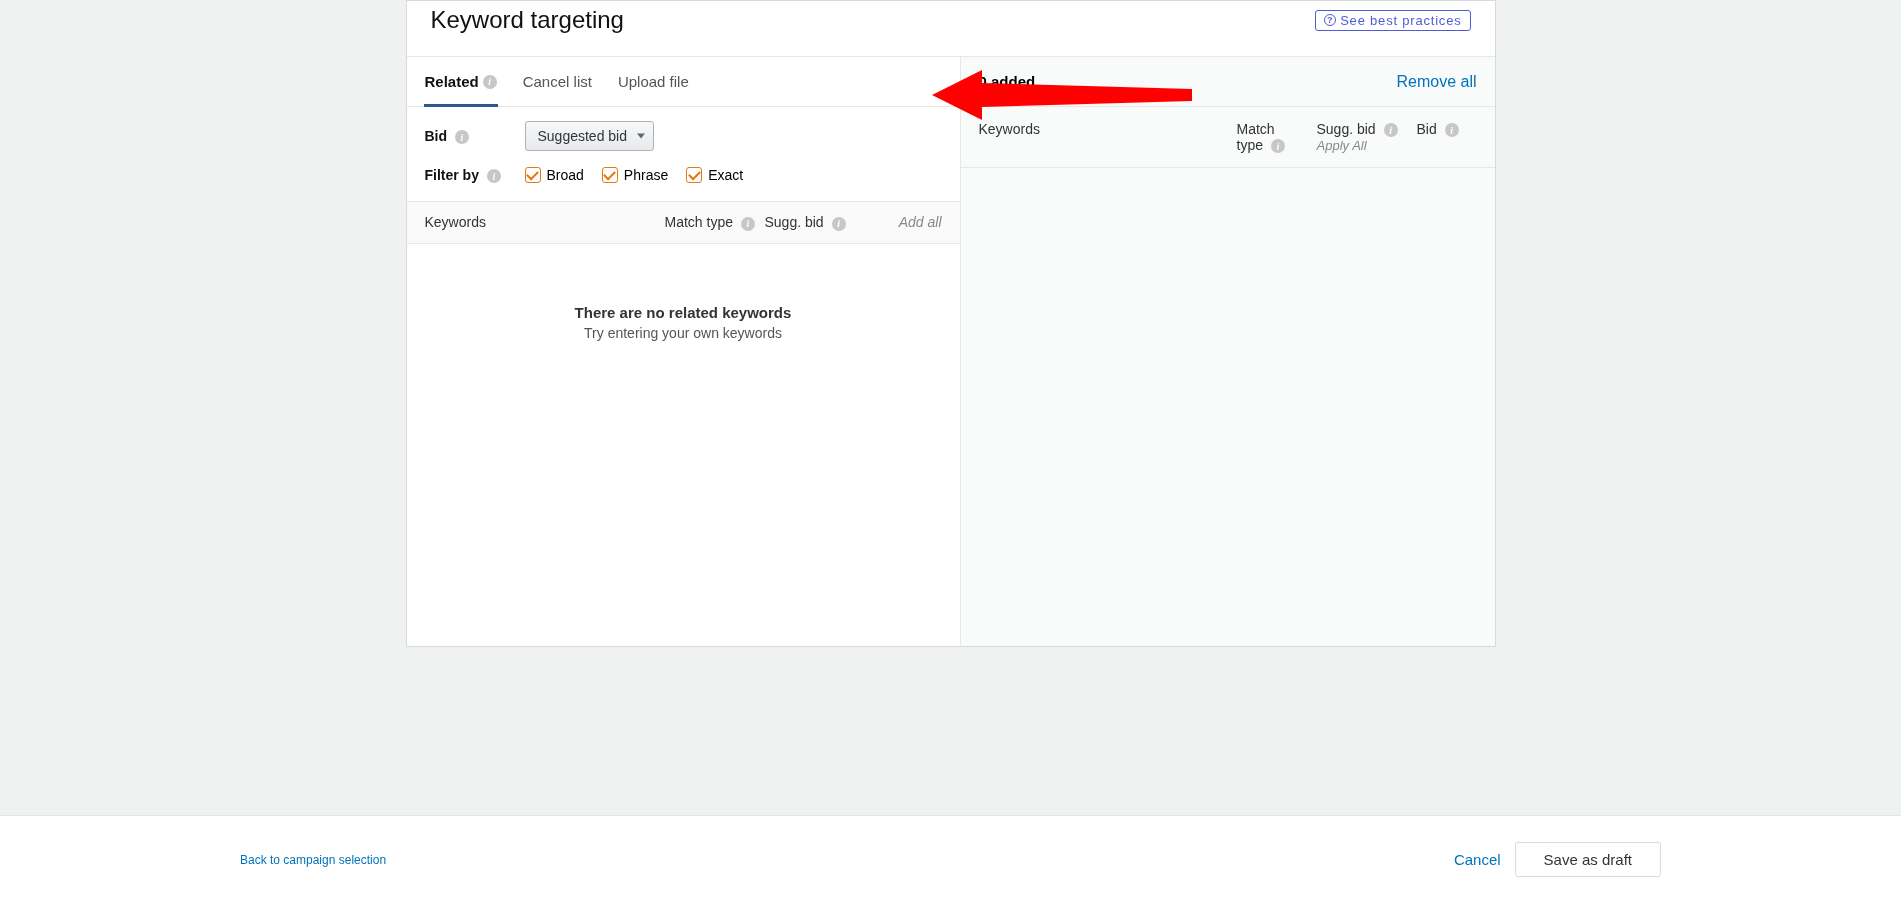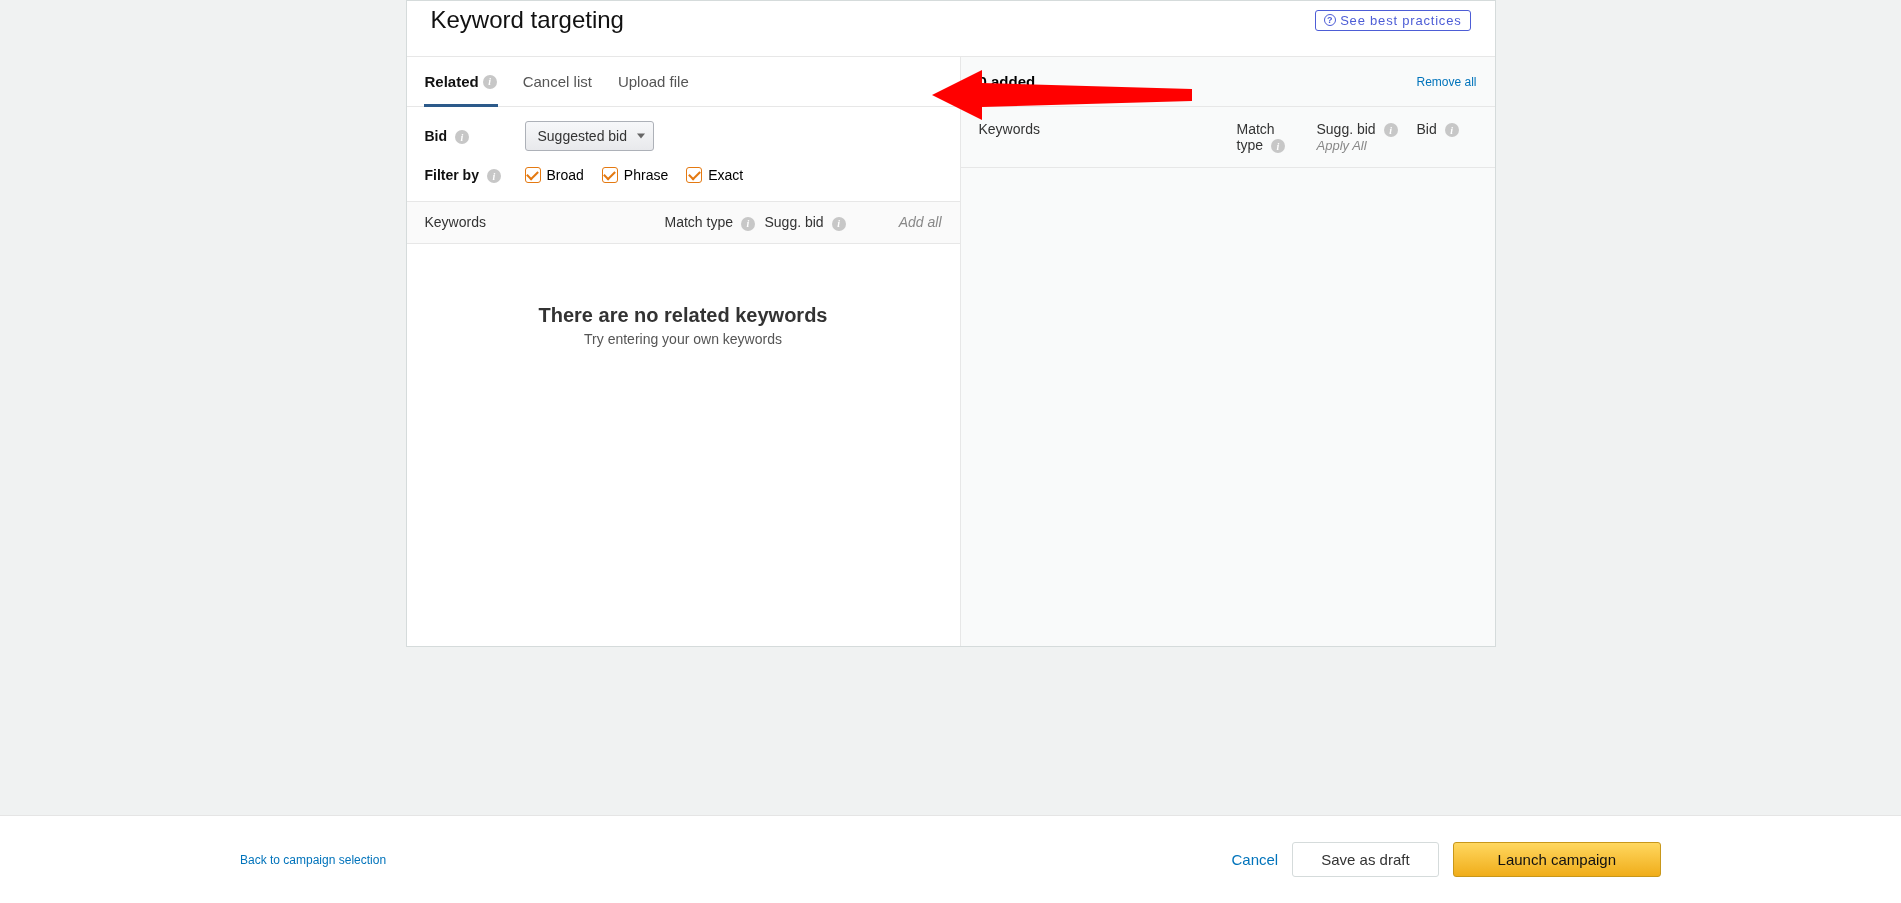--- a/index.html
+++ b/index.html
@@ -208,40 +208,40 @@
       display: flex;
       flex-direction: column;
       align-items: center;
       padding-top: 60px;
       font-size: 14px;
       color: #333;
     }
     .empty-title {
       font-weight: 700;
       margin-bottom: 4px;
-      font-size: 20px;
+      font-size: 15px;
     }
     .empty-sub {
       color: #555;
     }
     .right-header {
       display: flex;
       justify-content: space-between;
       align-items: center;
       padding: 0 18px;
       height: 50px;
       border-bottom: 1px solid #e7e7e7;
     }
     .added-count {
       font-weight: 700;
       font-size: 15px;
     }
     .remove-all {
       color: #0073bb;
-      font-size: 12px;
+      font-size: 16px;
       cursor: pointer;
     }
     .right-cols {
       display: flex;
       padding: 14px 18px;
       border-bottom: 1px solid #e7e7e7;
       font-size: 14px;
       color: #333;
       align-items: flex-start;
     }
@@ -421,15 +421,14 @@
   <svg class="red-arrow" viewBox="0 0 260 60">
     <polygon points="0,30 50,5 50,18 260,24 260,36 50,42 50,55" fill="#ff0000"></polygon>
   </svg>
 </div>
 
 <div class="footer">
   <a class="back-link">Back to campaign selection</a>
   <div class="footer-actions">
     <a class="cancel-link">Cancel</a>
     <button class="btn btn-secondary">Save as draft</button>
-    <button class="btn btn-primary">Launch campaign</button>
   </div>
 </div>
 
 </body></html>

